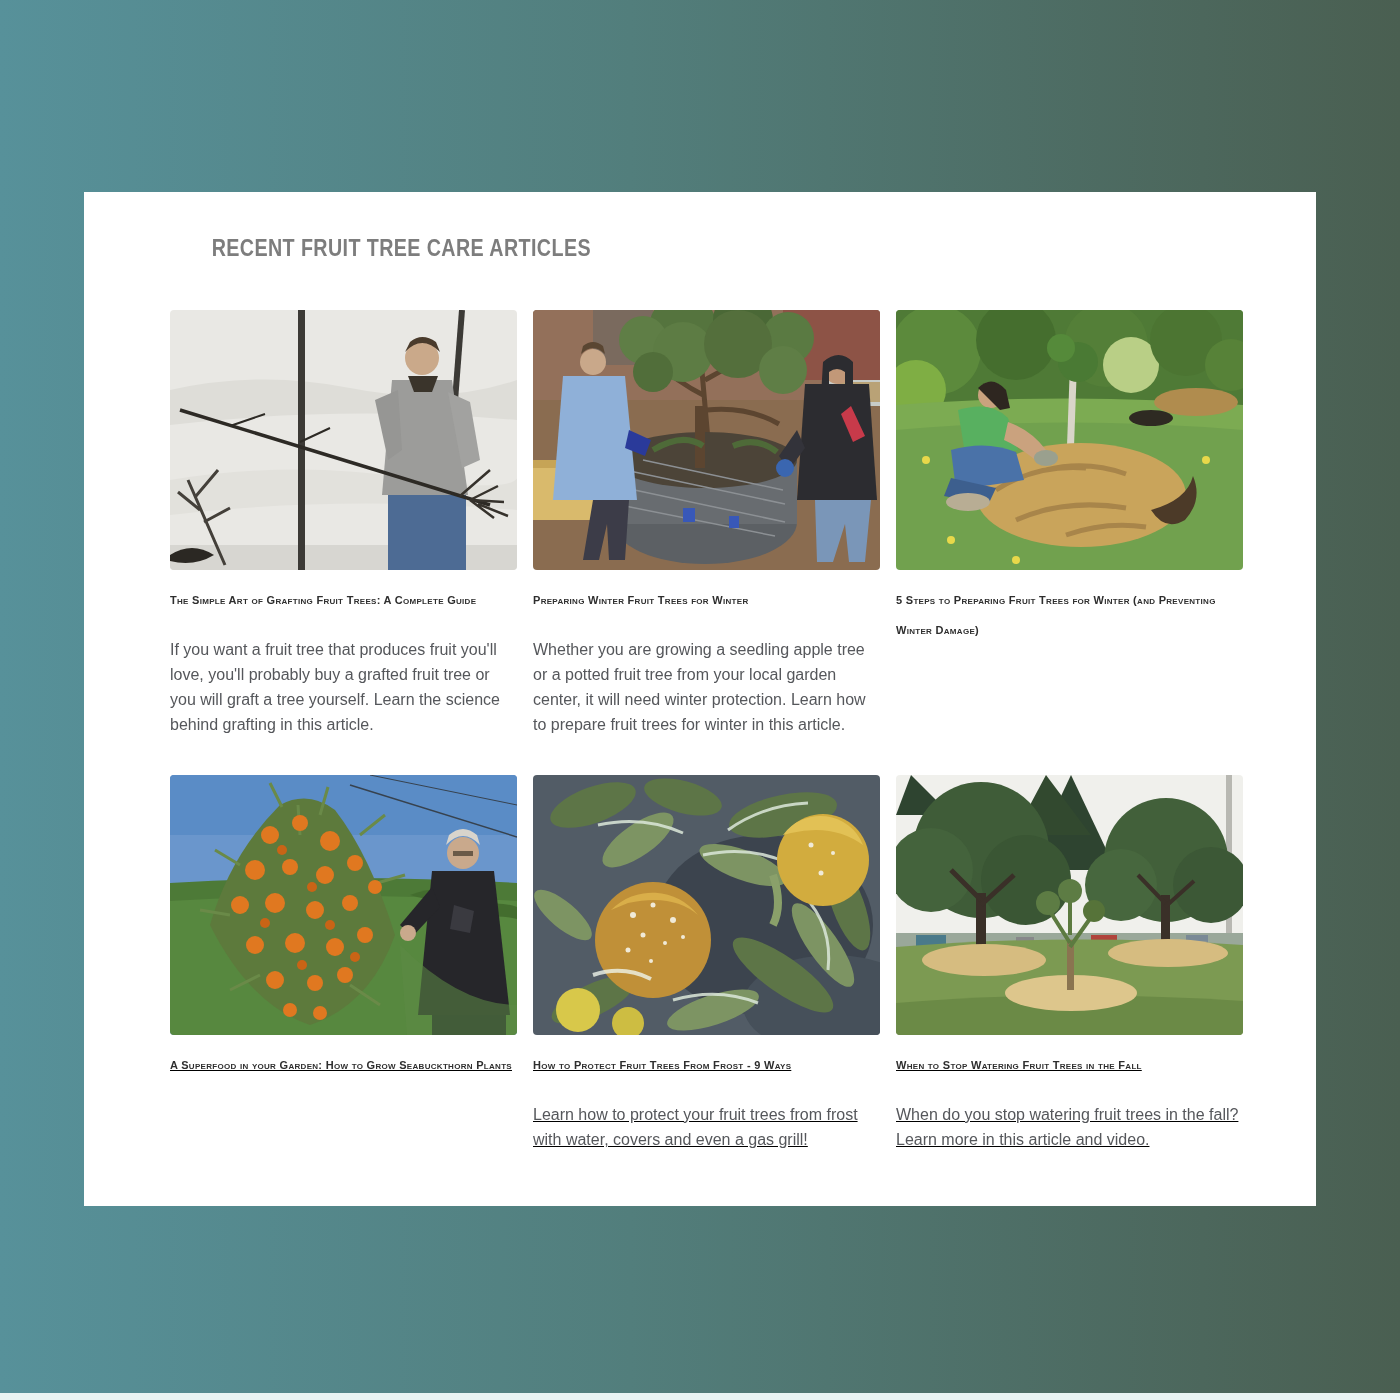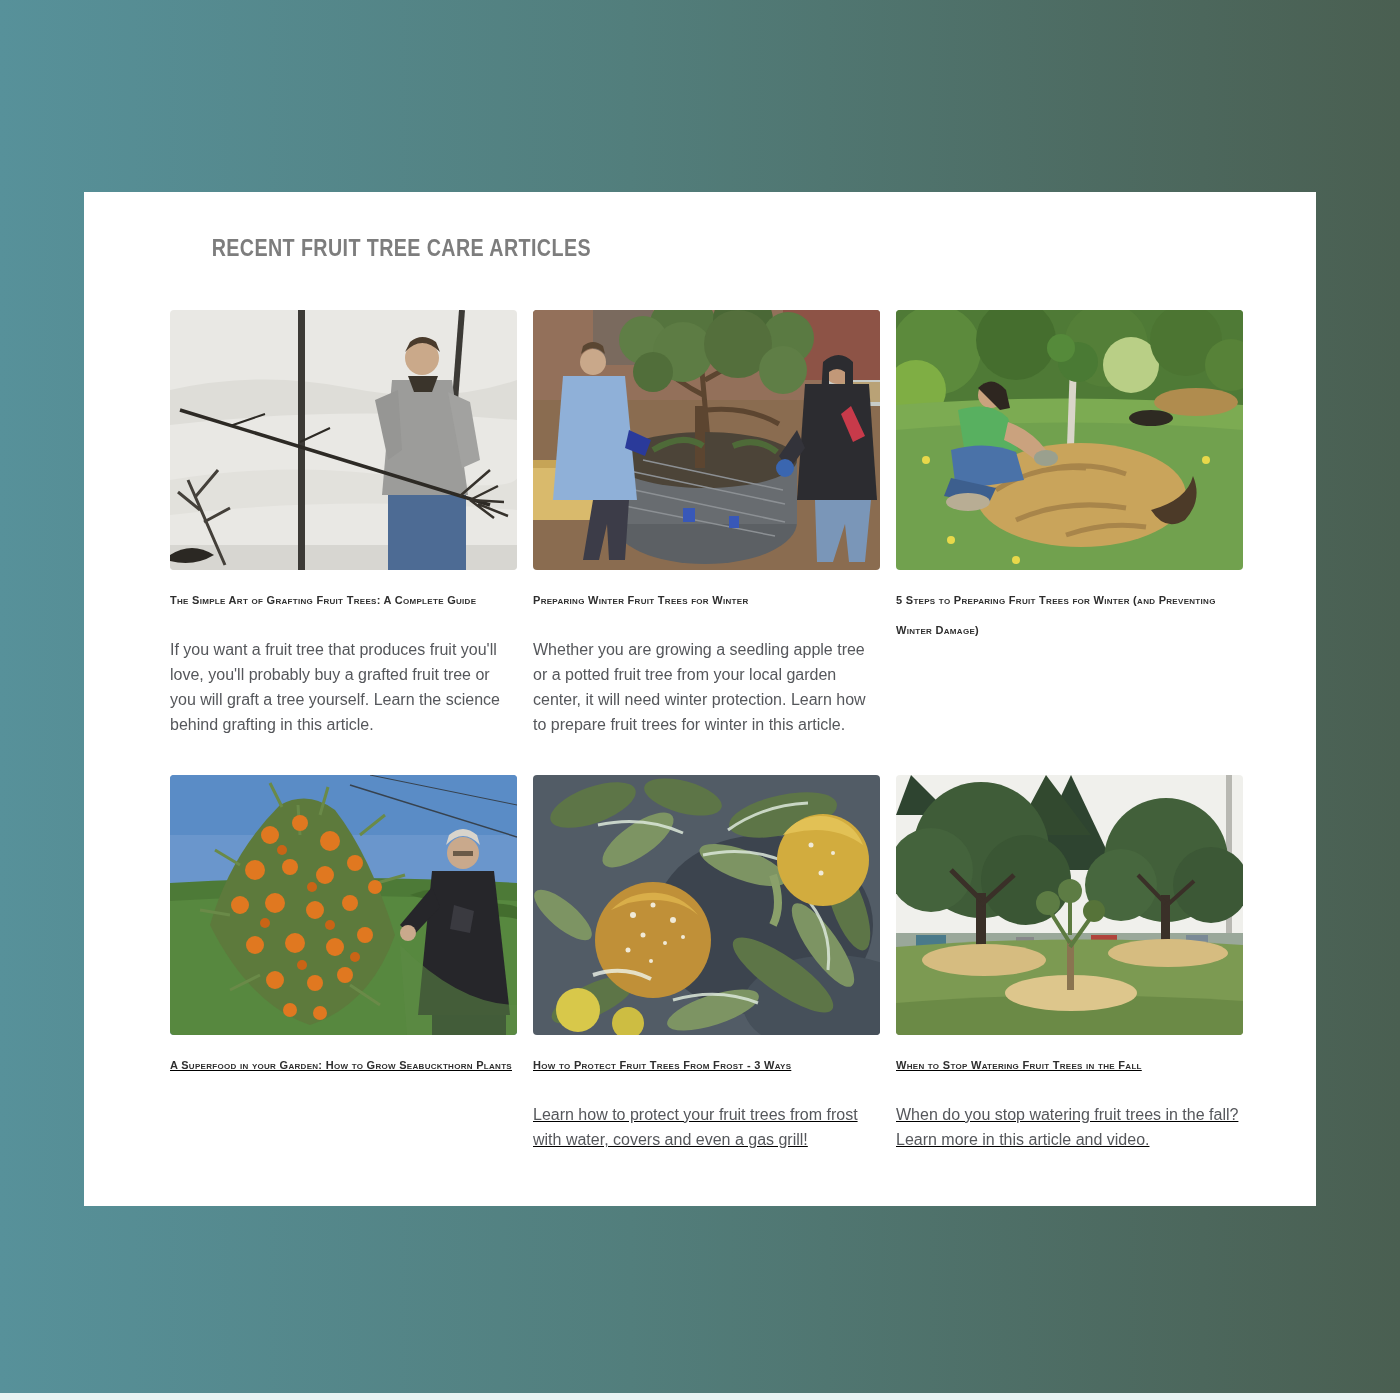--- a/index.html
+++ b/index.html
@@ -293,21 +293,21 @@
               <circle cx="278" cy="70" r="2.5"></circle>
               <circle cx="300" cy="78" r="2"></circle>
               <circle cx="288" cy="98" r="2.5"></circle>
             </g>
           <path d="M240 100 Q250 130 240 150" stroke="#8aa06a" stroke-width="8" fill="none"></path>
           <circle cx="45" cy="235" r="22" fill="#d8c84a"></circle>
           <circle cx="95" cy="248" r="16" fill="#cdbd42"></circle>
           <path d="M60 200 q30 -10 58 4" stroke="#eef4ea" stroke-width="4" fill="none" opacity="0.8"></path>
         </svg>
       </figure>
-      <h2>How to Protect Fruit Trees From Frost - 3 Ways</h2>
+      <h2>How to Protect Fruit Trees From Frost - 9 Ways</h2>
       <p>Learn how to protect your fruit trees from frost with water, covers and even a gas grill!</p>
     </div>
 
     <div class="card">
       <figure class="thumb">
         <svg viewBox="0 0 347 260">
           <rect width="347" height="260" fill="#f0f0ec"></rect>
           <path d="M175 0 L130 95 L220 95 Z" fill="#2e4430"></path>
           <path d="M150 0 L118 60 L195 60 Z" fill="#32492f"></path>
           <path d="M15 0 L0 40 L55 40 Z" fill="#2e4430"></path>

